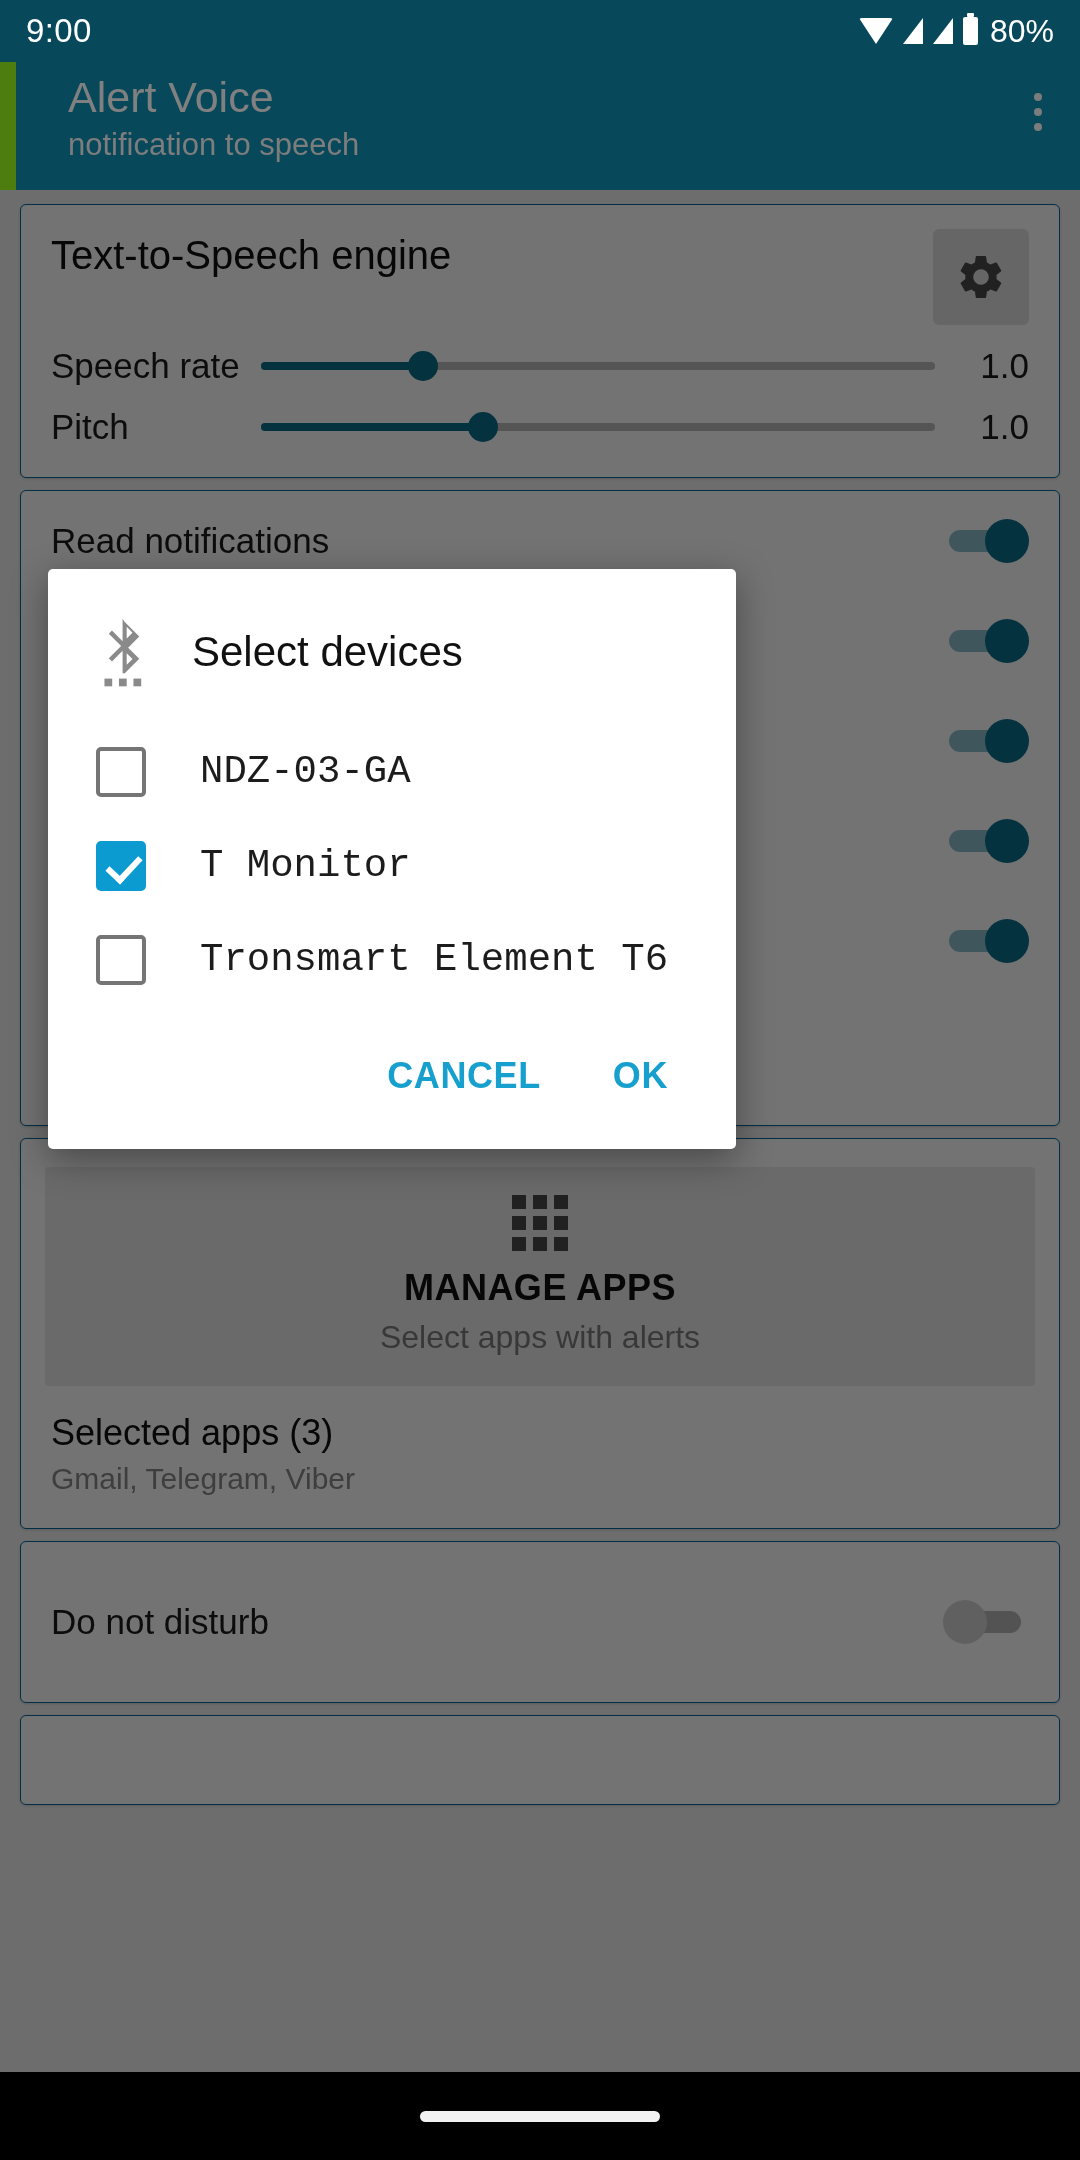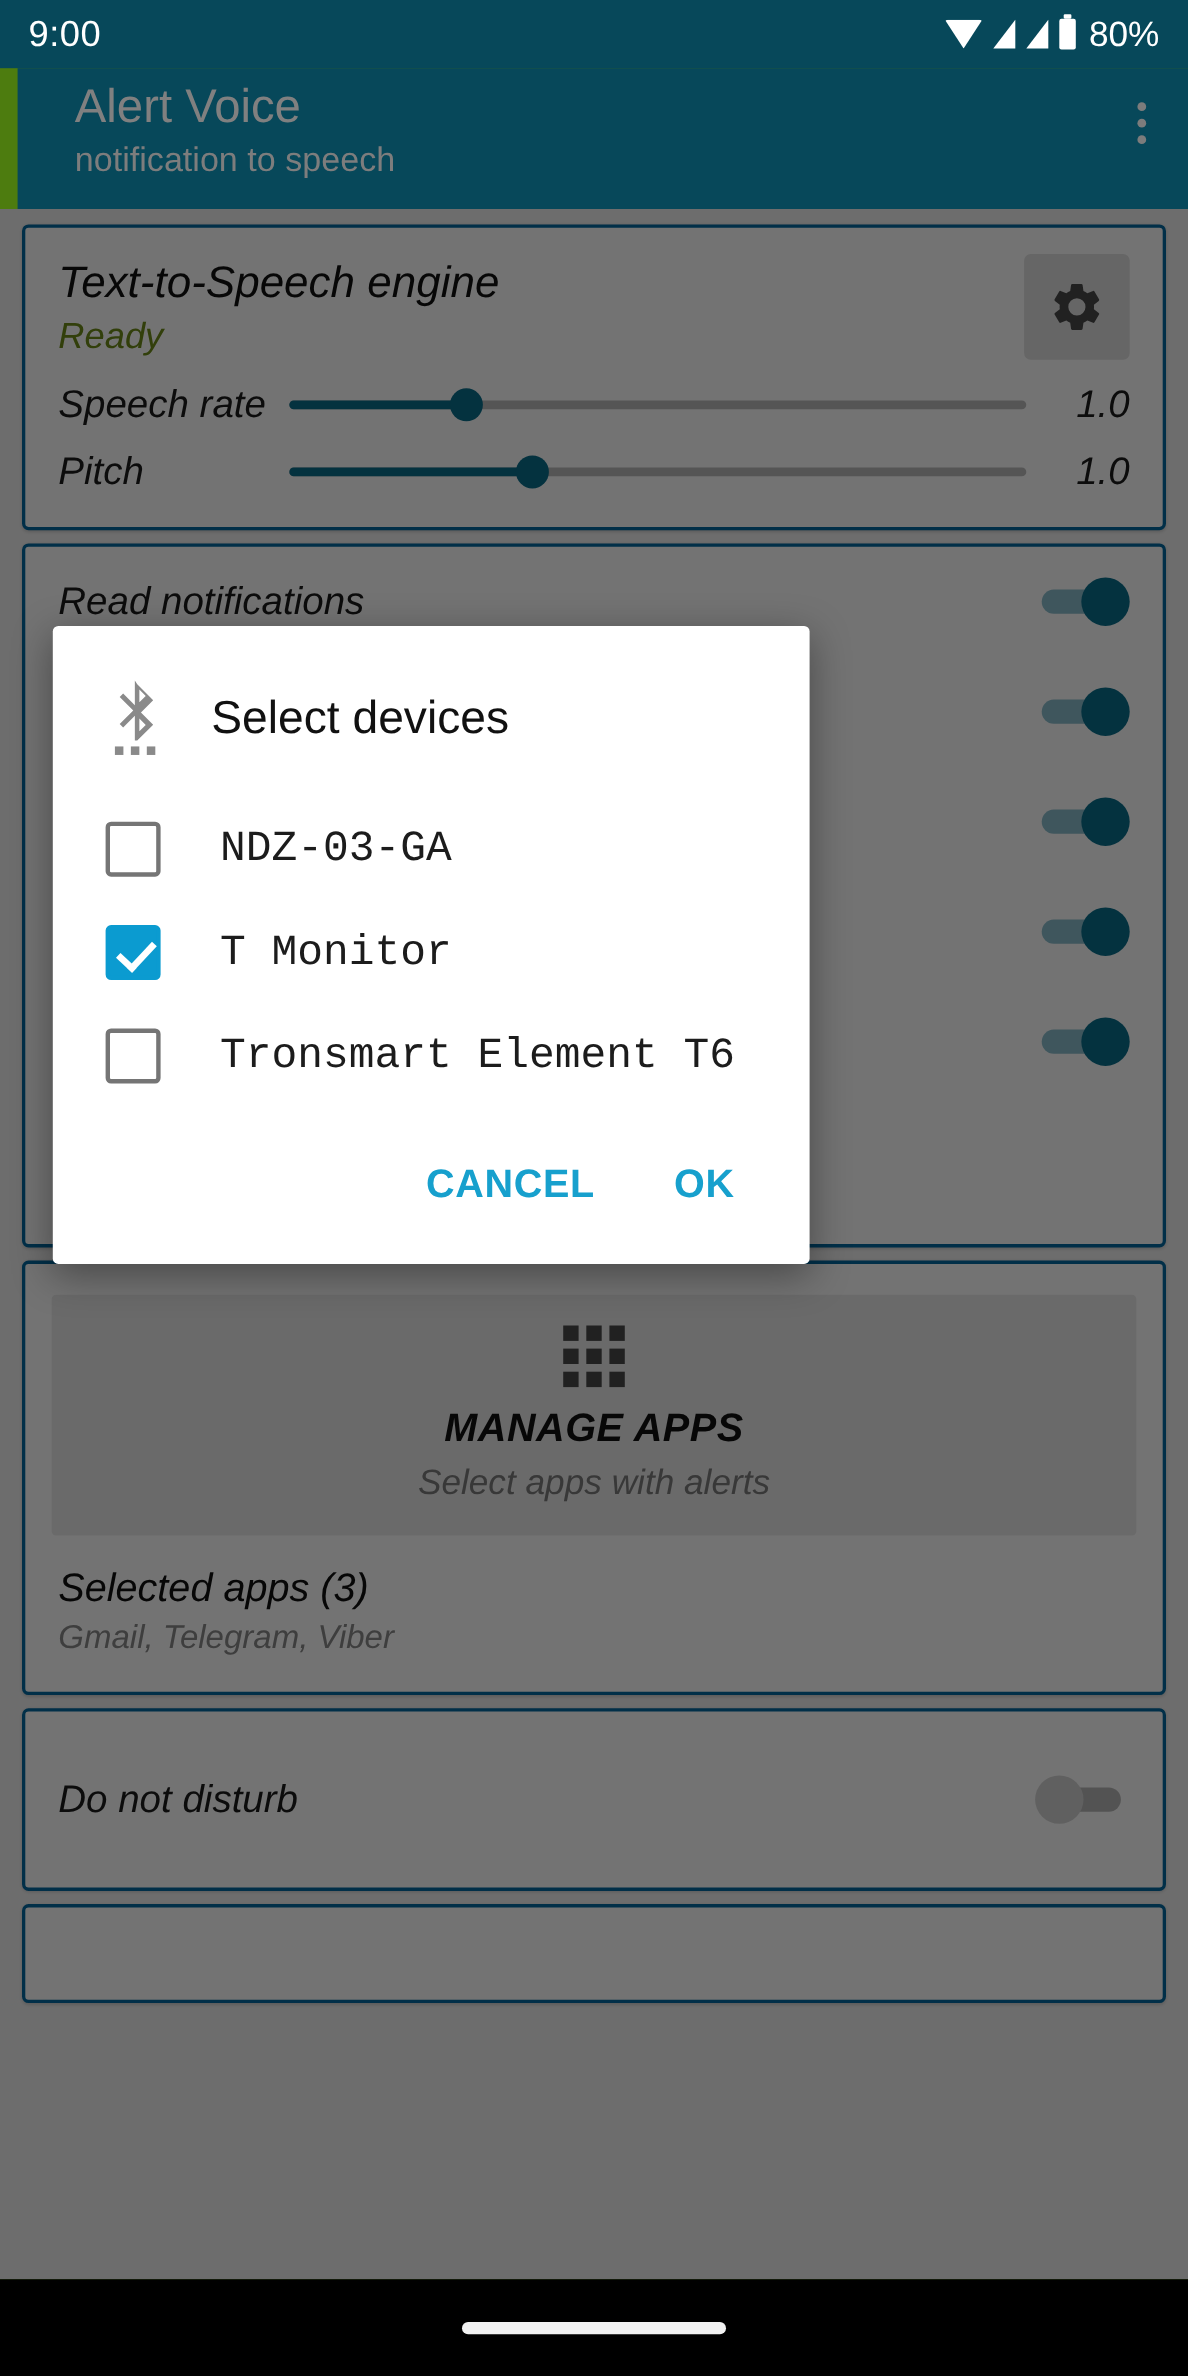--- a/index.html
+++ b/index.html
@@ -75,24 +75,23 @@
   #content { position: absolute; top: 190px; left: 0; width: 1080px; height: 1882px; background: #f2f2f2; }
   #scrim {
     position: absolute; top: 190px; left: 0; width: 1080px; height: 1882px;
     background: rgba(0,0,0,0.55); z-index: 3; pointer-events: none;
   }
 
   
   .card {
     margin: 0 20px 12px 20px;
     background: #ffffff;
-    border: 3px solid #0369a1;
+    border: 1px solid #0369a1;
     border-radius: 6px;
     box-shadow: 0 1px 3px rgba(0,0,0,.16);
-    font-style: italic;
   }
   .card-pad { padding: 28px 30px 30px 30px; }
 
   
   .tts-head { display: flex; align-items: flex-start; }
   .tts-title { font-size: 40px; color: #111; }
   .tts-ready { font-size: 33px; color: #6f8d1a; margin-top: 6px; }
   #gear-btn {
     margin-left: auto; width: 96px; height: 96px;
     background: #e2e2e2; border-radius: 6px;
@@ -220,21 +219,20 @@
     </div>
   </div>
 
   <div id="content">
 
     <div class="card" style="margin-top:14px;">
       <div class="card-pad">
         <div class="tts-head">
           <div>
             <div class="tts-title">Text-to-Speech engine</div>
-            <div class="tts-ready">Ready</div>
           </div>
           <div id="gear-btn">
             <svg width="52" height="52" viewBox="0 0 24 24" fill="#4b4b4b">
               <path d="M19.14 12.94a7.07 7.07 0 0 0 0-1.88l2.03-1.58a.5.5 0 0 0 .12-.64l-1.92-3.32a.5.5 0 0 0-.6-.22l-2.39.96a7.03 7.03 0 0 0-1.63-.94l-.36-2.54a.5.5 0 0 0-.5-.42h-3.84a.5.5 0 0 0-.5.42l-.36 2.54c-.59.24-1.13.56-1.63.94l-2.39-.96a.5.5 0 0 0-.6.22L2.65 8.84a.5.5 0 0 0 .12.64l2.03 1.58a7.07 7.07 0 0 0 0 1.88l-2.03 1.58a.5.5 0 0 0-.12.64l1.92 3.32c.12.22.38.3.6.22l2.39-.96c.5.38 1.04.7 1.63.94l.36 2.54c.04.24.25.42.5.42h3.84c.25 0 .46-.18.5-.42l.36-2.54c.59-.24 1.13-.56 1.63-.94l2.39.96c.22.08.48 0 .6-.22l1.92-3.32a.5.5 0 0 0-.12-.64l-2.03-1.58zM12 15.6A3.6 3.6 0 1 1 12 8.4a3.6 3.6 0 0 1 0 7.2z"></path>
             </svg>
           </div>
         </div>
 
         <div class="slider-row">
           <span class="slider-label">Speech rate</span>

